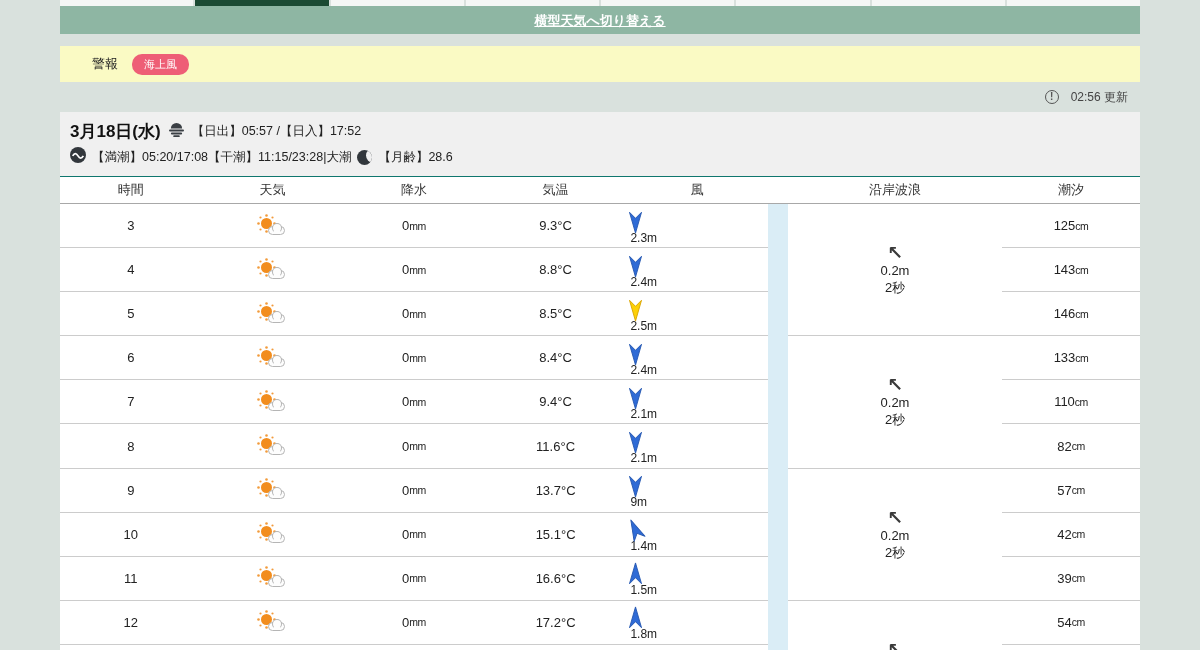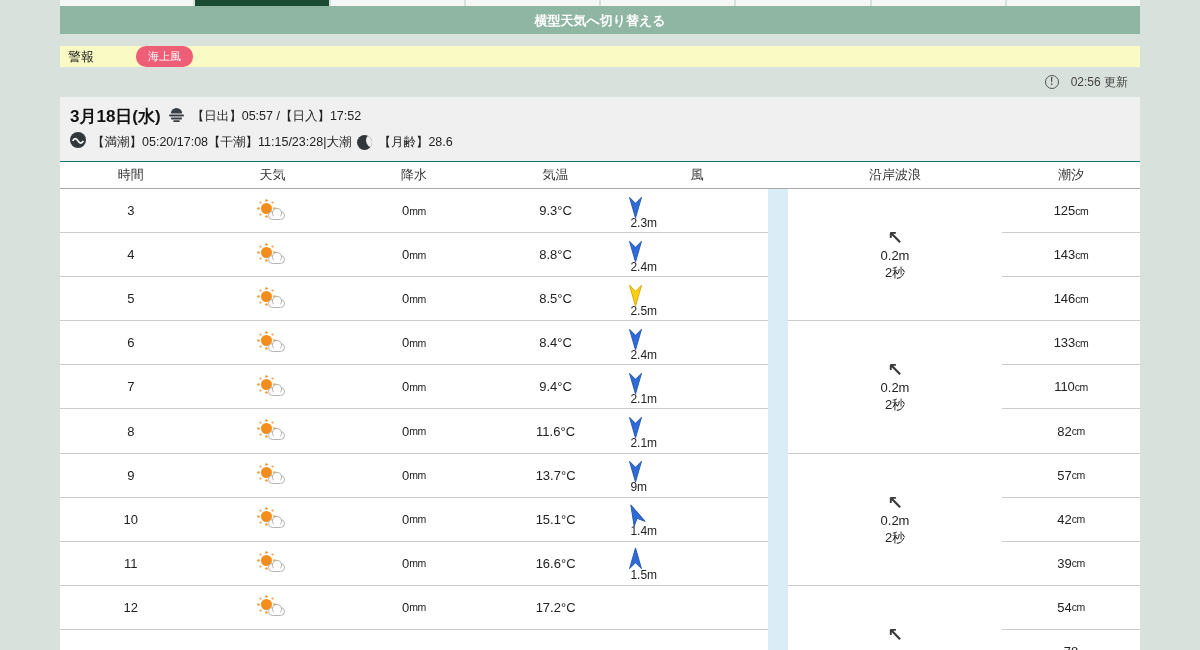--- a/index.html
+++ b/index.html
@@ -7,24 +7,24 @@
     font-family:"Liberation Sans","DejaVu Sans",sans-serif; background:#d9e1dd; color:#222; }
   .content { width:1080px; margin-left:60px; position:relative; }
 
   
   .tabstrip { display:flex; gap:2px; height:6px; overflow:hidden; }
   .tab { flex:1; background:#f4f7f5; height:30px; }
   .tab.active { background:#1b4a33; }
 
   
   .green-banner { height:28px; background:#8eb6a3; text-align:center; line-height:27px; }
-  .green-banner a { color:#fff; font-size:13px; font-weight:bold; cursor:pointer; }
-
-  
-  .alert-bar { margin-top:12px; height:21px; background:#fafac4; display:flex; align-items:center; padding-left:8px;gap:28px; }
+  .green-banner a { color:#fff; font-size:13px; font-weight:bold; text-decoration:underline; cursor:pointer; }
+
+  
+  .alert-bar { margin-top:12px; height:36px; background:#fafac4; display:flex; align-items:center; padding-left:32px; }
   .alert-label { font-size:13px; color:#222; margin-right:14px; }
   .alert-badge { background:#ee5e76; color:#fff; font-size:11px; padding:3px 12px; border-radius:10px; cursor:pointer; }
 
   
   .update-line { height:30px; display:flex; align-items:center; justify-content:flex-end; padding-right:12px; gap:6px; }
   .info-icon { width:14px; height:14px; border:1.5px solid #555; border-radius:50%; color:#555;
     font-size:10px; font-weight:bold; line-height:12px; text-align:center; }
   .update-text { font-size:12px; color:#444;margin-left:6px; }
 
   
@@ -297,20 +297,26 @@
           <div class="trow">
             <div class="cell">12</div>
             <div class="cell">
               <div class="wicon">
                 <div class="sun"></div>
                 <div class="cloud"></div>
               </div>
             </div>
             <div class="cell">0<span class="unit">mm</span></div>
             <div class="cell">17.2°C</div>
+            <div class="cell windc">
+              <svg width="15" height="24" viewBox="0 0 16 26" style="transform:rotate(180deg)">
+                <path d="M8 25 L1.5 2.5 L8 9 L14.5 2.5 Z" fill="#2f6bd6" stroke="#2557b0" stroke-width="1" stroke-linejoin="round"></path>
+              </svg>
+              <div class="wind-speed">1.8m</div>
+            </div>
           </div>
           <div class="trow"></div>
         </div>
       <div class="band"></div>
       <div class="wave-col">
           <div class="wave-cell">
             <div class="wave-dir">↖</div>
             <div class="wave-h">0.2m</div>
             <div class="wave-p">2秒</div>
           </div>

